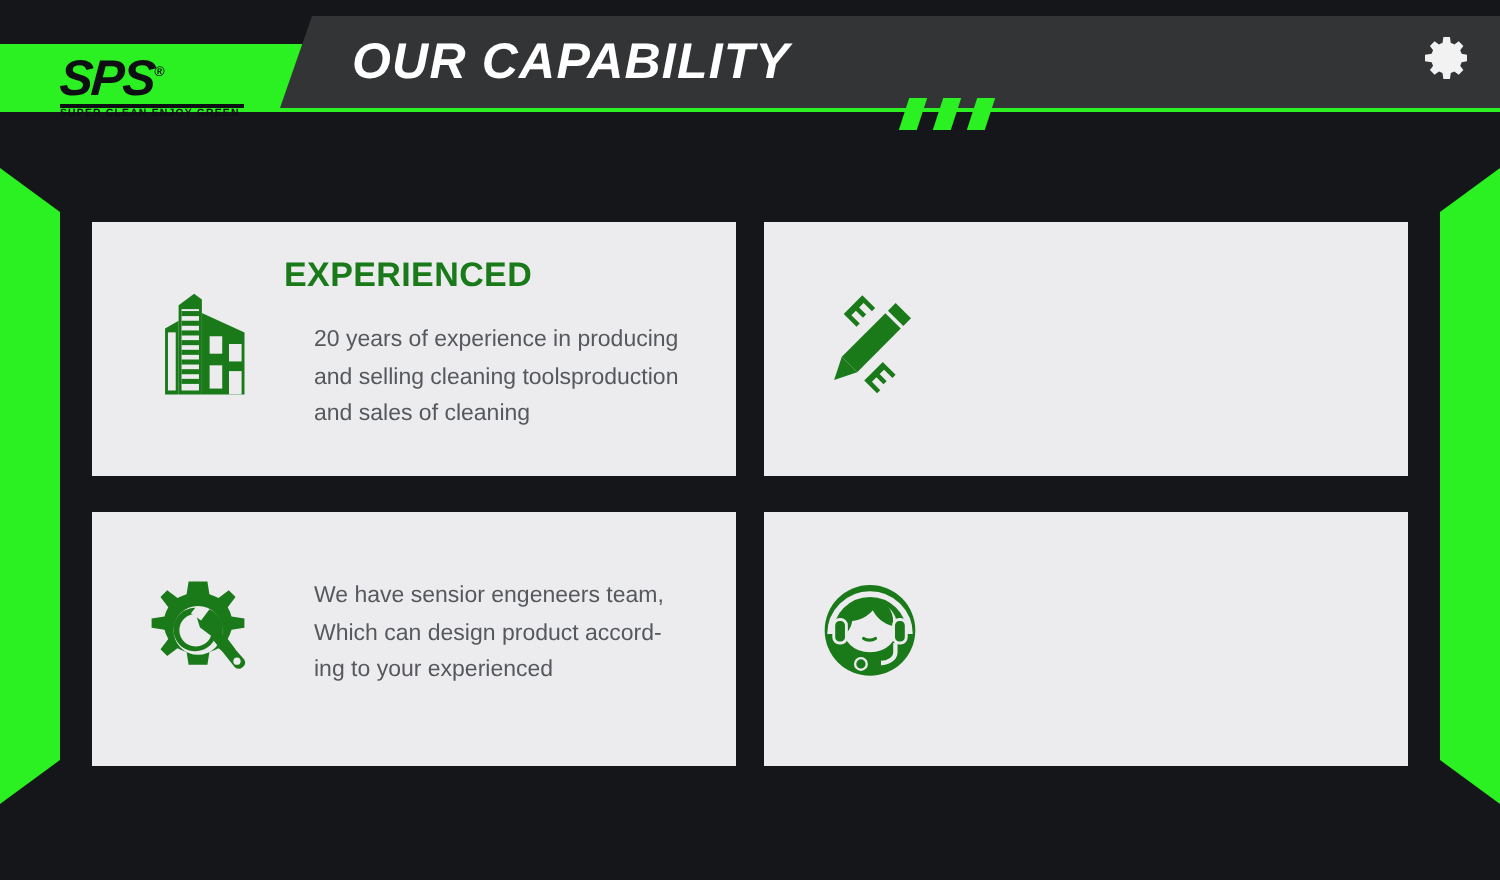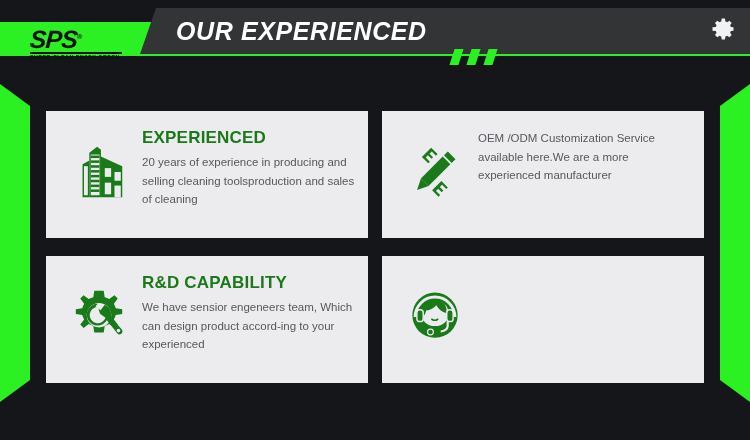--- a/index.html
+++ b/index.html
@@ -94,21 +94,21 @@
     font-weight:bold;
     letter-spacing:0.2px;
     margin:0 0 7px 0;
     line-height:1;
     white-space:nowrap;
   }
   .card-desc{
     color:#55585c;
     font-size:11.5px;
     line-height:1.62;
-    margin:0;
+    margin:15px;
     max-width:215px;
   }
 
   
   .logo{position:absolute;left:30px;top:24px;width:100px;height:34px;}
   .logo-mark{
     font-size:25px;font-weight:bold;font-style:italic;color:#0e0f12;
     letter-spacing:-1px;line-height:26px;
     transform:skewX(-4deg);
     display:block;
@@ -130,21 +130,21 @@
     <div class="hdr-green-tail"></div>
     <div class="hdr-dark-bar"></div>
 
     <div class="logo">
       <span class="logo-mark"><span>SPS</span><span class="logo-reg">®</span></span>
       <div class="logo-rule"></div>
       <span class="logo-tag">SUPER  CLEAN   ENJOY  GREEN</span>
     </div>
 
     <div class="hdr-dark-banner"></div>
-    <div class="hdr-title">OUR EXPERIENCED</div>
+    <div class="hdr-title">OUR CAPABILITY</div>
 
     <div class="ticks">
       <span class="tick t1"></span>
       <span class="tick t2"></span>
       <span class="tick t3"></span>
     </div>
 
     <div class="gear-btn">
       <span>
         <svg width="28" height="28" viewBox="0 0 24 24" fill="#f2f2f2" aria-hidden="true">
@@ -200,36 +200,34 @@
           </g>
           <g transform="rotate(45 32 32)">
             <path d="M10 16 h10 v2.5 h-6.5 v3.5 h5.5 v2.5 h-5.5 v3.5 h6.5 v2.5 h-10 z"></path>
           </g>
           <g transform="rotate(45 32 32)">
             <path d="M44 34 h10 v2.5 h-6.5 v3.5 h5.5 v2.5 h-5.5 v3.5 h6.5 v2.5 h-10 z"></path>
           </g>
         </svg>
       </div>
       <div class="card-body">
-        <p class="card-desc">OEM /ODM Customization Service available here.We are a more experienced manufacturer</p>
       </div>
     </div>
 
     <div class="card">
       <div class="card-icon">
         <svg width="58" height="58" viewBox="0 0 64 64" aria-hidden="true">
           <path fill="#1a7a1a" d="M32 3 l5.2 0 1.1 7.1 a23 23 0 0 1 5 2.1 l5.7-4.3 3.7 3.7 -4.3 5.7 a23 23 0 0 1 2.1 5 l7.1 1.1 0 5.2 -7.1 1.1 a23 23 0 0 1-2.1 5 l4.3 5.7 -3.7 3.7 -5.7-4.3 a23 23 0 0 1-5 2.1 l-1.1 7.1 -5.2 0 -5.2 0 -1.1-7.1 a23 23 0 0 1-5-2.1 l-5.7 4.3 -3.7-3.7 4.3-5.7 a23 23 0 0 1-2.1-5 l-7.1-1.1 0-5.2 7.1-1.1 a23 23 0 0 1 2.1-5 l-4.3-5.7 3.7-3.7 5.7 4.3 a23 23 0 0 1 5-2.1 l1.1-7.1 z"></path>
           <circle cx="32" cy="30" r="13.5" fill="#ececee"></circle>
           <path fill="#1a7a1a" d="M30.5 17.5 a12 12 0 1 0 10.2 18.2 l11.6 14.6 a3.4 3.4 0 0 0 5.2-4.2 L45.3 32.3 a12 12 0 0 0-7-13.9 l-4.6 6.2 -5.6-4.1 z"></path>
           <path fill="#ececee" d="M30.8 20.9 a9 9 0 1 0 8.4 12 l-6.1-4.5 z"></path>
           <circle cx="53.5" cy="47" r="2" fill="#ececee"></circle>
         </svg>
       </div>
       <div class="card-body">
-        <p class="card-title">R&amp;D CAPABILITY</p>
         <p class="card-desc">We have sensior engeneers team, Which can design product accord-ing to your experienced</p>
       </div>
     </div>
 
     <div class="card">
       <div class="card-icon">
         <svg width="58" height="58" viewBox="0 0 64 64" aria-hidden="true">
           <circle cx="32" cy="30" r="25" fill="#1a7a1a"></circle>
           <path d="M10 32 a22 22 0 0 1 44 0" fill="none" stroke="#ececee" stroke-width="3.2"></path>
           <path d="M32 14 c-9 0-15 6-15 14 0 8 6 14 15 14 s15-6 15-14 c0-8-6-14-15-14z" fill="#ececee"></path>

